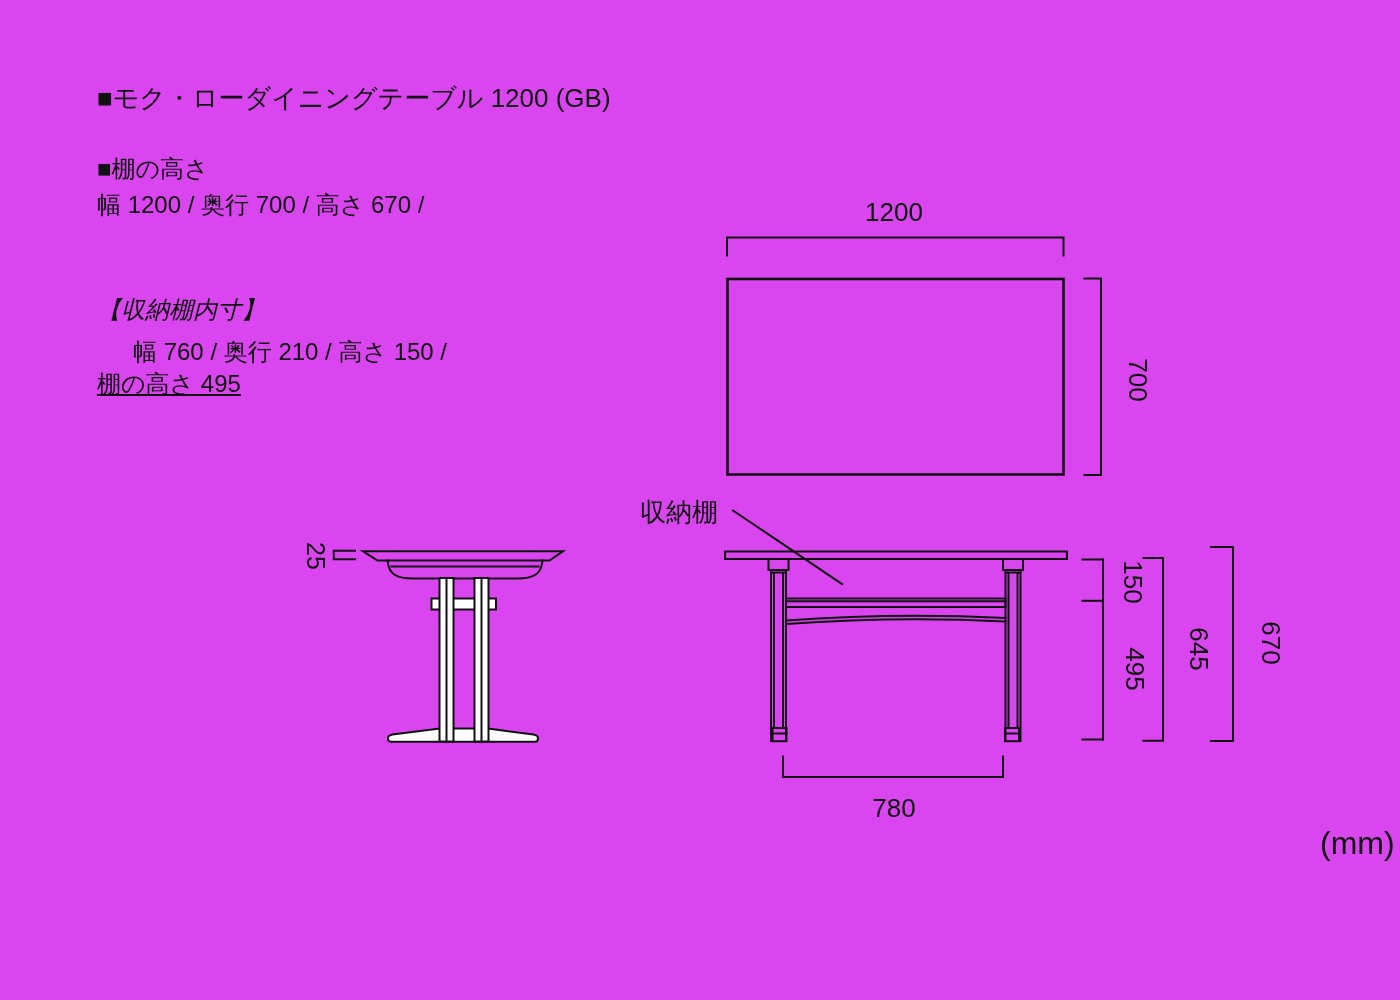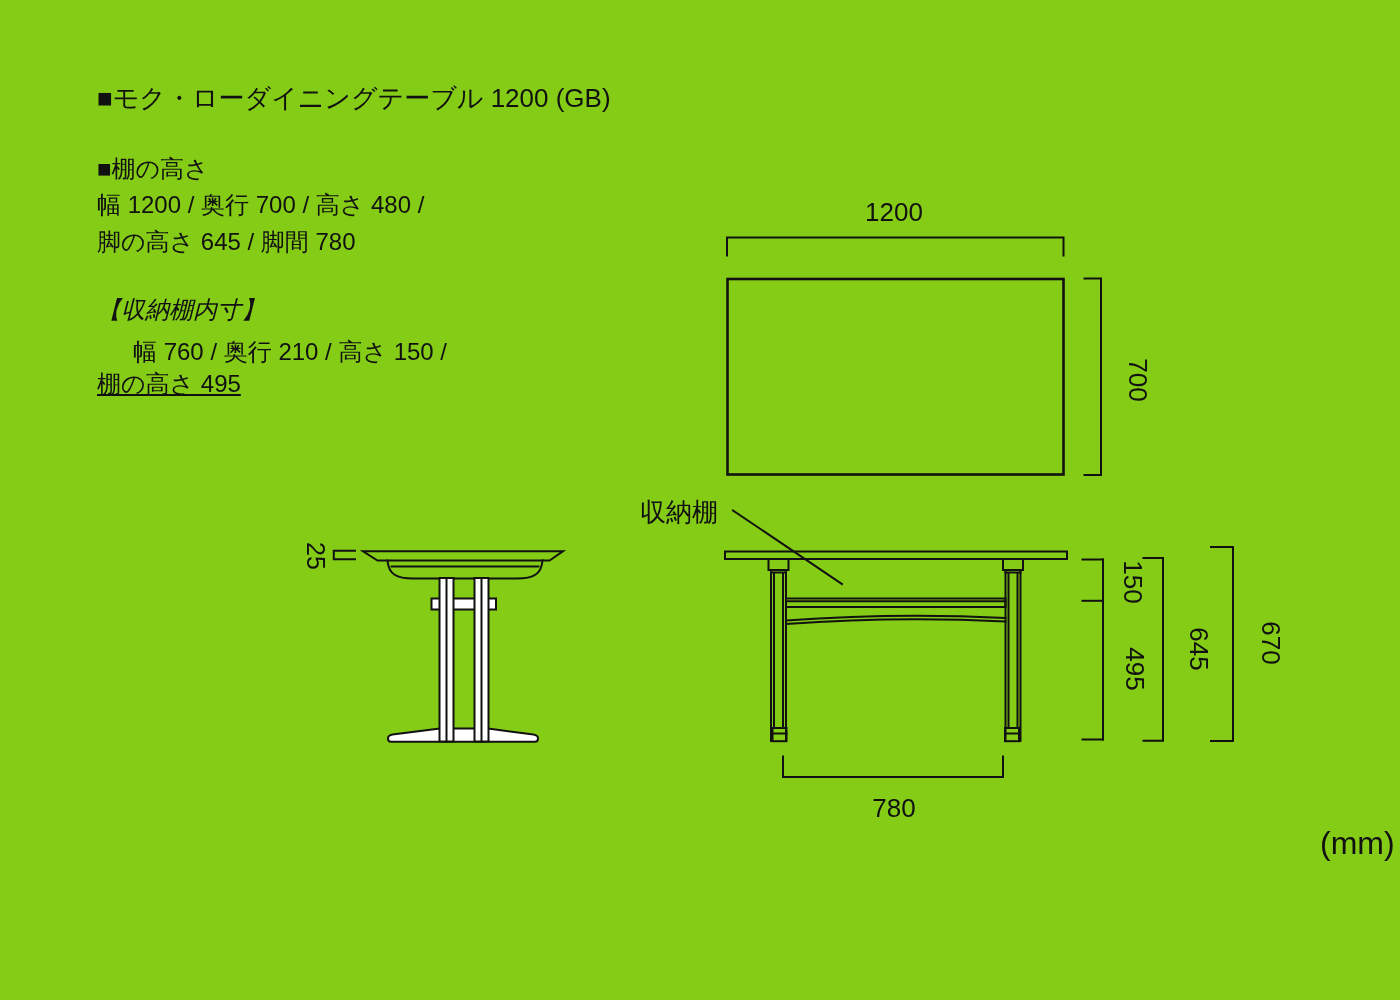--- a/index.html
+++ b/index.html
@@ -5,21 +5,21 @@
   html, body {
     margin: 0;
     padding: 0;
     background: #ffffff;
     font-family: "Liberation Sans", "DejaVu Sans", sans-serif;
   }
   .canvas {
     position: relative;
     width: 1400px;
     height: 1000px;
-    background: #84cc16;
+    background: #d946ef;
     overflow: hidden;
     color: #111111;
   }
   .textblock { position: absolute; left: 97px; white-space: nowrap; }
   .title-line { top: 81px; font-size: 26px; }
   .spec-heading-1 { top: 153px; font-size: 24px; }
   .spec-line-1 { top: 189px; font-size: 24px; }
   .spec-line-2 { top: 226px; font-size: 24px; }
   .spec-heading-2 { top: 294px; font-size: 24px; font-style: italic; }
   .spec-line-3 { top: 336px; font-size: 24px; margin-left: 36px; }
@@ -40,22 +40,21 @@
   .dimtext-sm { font-size: 25px; }
   .callout { font-size: 26px; }
 </style>
 </head>
 <body>
 
 <div class="canvas">
 
   <div class="textblock title-line">■モク・ローダイニングテーブル 1200 (GB)</div>
   <div class="textblock spec-heading-1">■棚の高さ</div>
-  <div class="textblock spec-line-1">幅 1200 / 奥行 700 / 高さ 480 /</div>
-  <div class="textblock spec-line-2">脚の高さ 645 / 脚間 780</div>
+  <div class="textblock spec-line-1">幅 1200 / 奥行 700 / 高さ 670 /</div>
   <div class="textblock spec-heading-2">【収納棚内寸】</div>
   <div class="textblock spec-line-3">幅 760 / 奥行 210 / 高さ 150 /</div>
   <div class="textblock spec-line-4">棚の高さ 495</div>
 
   <div class="unit-note">(mm)</div>
 
   <svg width="1400" height="1000" viewBox="0 0 1400 1000">
     <g stroke="#111111" fill="none" stroke-width="2" stroke-linecap="square">
 
       <g>

